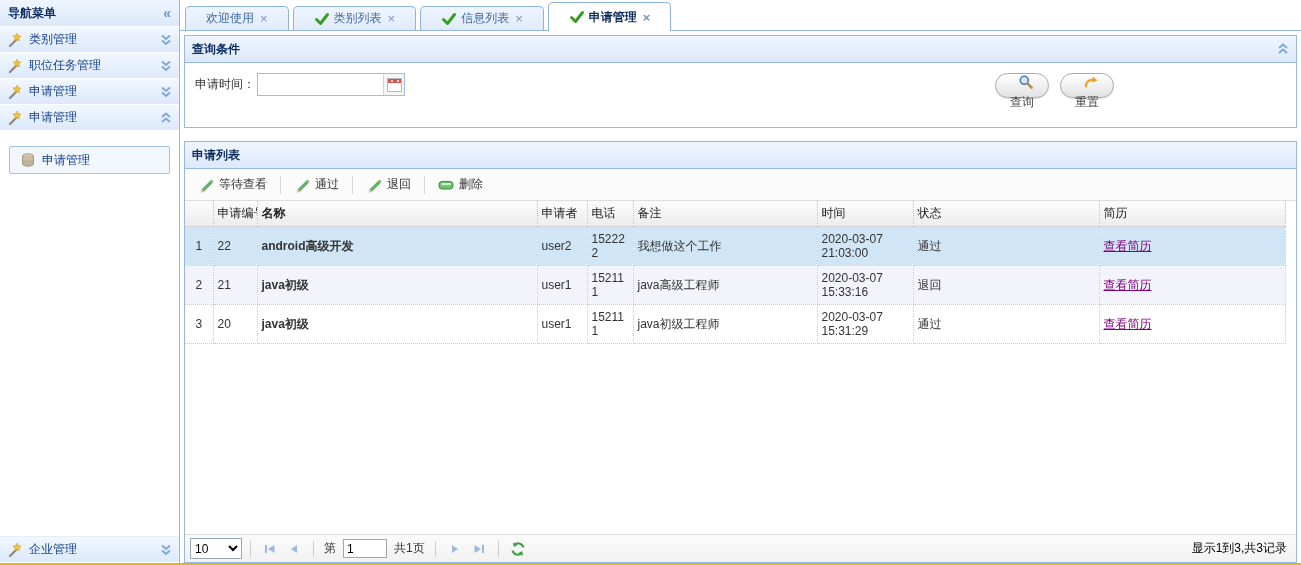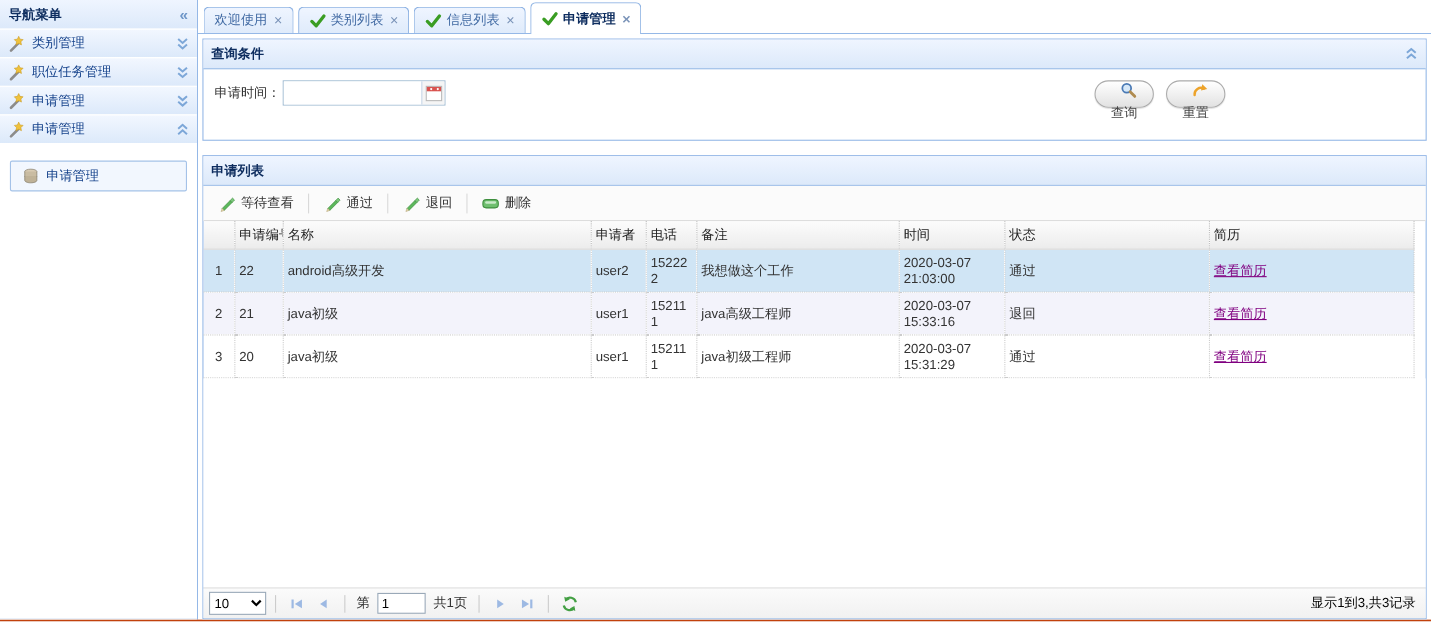--- a/index.html
+++ b/index.html
@@ -1,39 +1,39 @@
 <!DOCTYPE html>
 <html><head>
 <meta charset="utf-8">
 <style>
   * { box-sizing: border-box; margin: 0; padding: 0; }
   html,body { width:1301px; height:565px; overflow:hidden; }
   body { font-family:"Liberation Sans","DejaVu Sans",sans-serif; font-size:12px; color:#333; background:#fff; }
-  .app { width:1301px; height:565px; display:flex; border-bottom:2px solid #c2410c; background:#e5e5e5; }
+  .app { width:1301px; height:565px; display:flex; border-bottom:2px solid #eab308; background:#a16207; }
 
   
   .sidebar { width:180px; flex:0 0 180px; border-right:1px solid #95B8E7; display:flex; flex-direction:column; background:#fff; }
   .sidebar-header { height:27px; flex:0 0 27px; display:flex; align-items:center; justify-content:space-between;
     padding:0 8px; background:linear-gradient(#EFF5FF,#DCE9FA); border-bottom:1px solid #fff;
     color:#0E2D5F; font-weight:bold; }
   .collapse-glyph { color:#6E96C8; font-size:14px; cursor:pointer; }
   .acc-item { height:26px; flex:0 0 26px; display:flex; align-items:center; gap:6px; padding:0 7px;
     background:linear-gradient(#F2F7FF,#DCE9FA); border-bottom:1px solid #fff; color:#15428B; cursor:pointer; }
   .acc-item .lbl { flex:1; }
   .acc-body { flex:1; background:#fff; padding:15px 9px; overflow:hidden; border-bottom:1px solid #E4EDF9; }
   .subitem { height:28px; display:flex; align-items:center; gap:6px; padding:0 10px;
     border:1px solid #A4C2E8; background:#F2F7FE; color:#15428B; border-radius:2px; cursor:pointer; }
   .icon16 { width:16px; height:16px; flex:0 0 16px; }
   .icon12 { width:12px; height:12px; flex:0 0 12px; }
 
   
   .main { flex:1; display:flex; flex-direction:column; min-width:0; background:#fff; }
   .tabs-bar { height:31px; flex:0 0 31px; display:flex; align-items:flex-end; gap:4px; padding-left:5px;
     border-bottom:1px solid #95B8E7; background:#fff; }
-  .tab { height:24px; display:flex; align-items:center; gap:4px; padding:0 9px;
+  .tab { height:24px; display:flex; align-items:center; gap:4px; padding:0 20px;
     background:linear-gradient(#EFF5FF,#DFEBFB); border:1px solid #8DB2E3; border-bottom:none;
     border-radius:5px 5px 0 0; color:#416AA3; cursor:pointer; position:relative; }
   .tab.active { height:29px; background:#fff; color:#0E2D5F; font-weight:bold; margin-bottom:-1px; z-index:2; }
   .tab-close { color:#7A93B8; font-size:13px; line-height:1; cursor:pointer; margin-left:2px; }
 
   .content { flex:1; display:flex; flex-direction:column; min-height:0; padding:4px 4px 0 4px; background:#fff; }
   .panel { border:1px solid #95B8E7; background:#fff; }
   .panel-header { height:27px; display:flex; align-items:center; justify-content:space-between; padding:0 7px;
     background:linear-gradient(#EFF5FF,#DCE9FA); border-bottom:1px solid #95B8E7; color:#0E2D5F; font-weight:bold; }
 
@@ -62,21 +62,21 @@
   .tool-sep { width:1px; height:18px; background:#D9D9D9; margin:0 5px; }
 
   .grid { margin-right:10px; }
   table.dg { width:100%; border-collapse:collapse; table-layout:fixed; }
   .dg thead td { background:linear-gradient(#FCFCFC,#ECECEC); border-right:1px dotted #BBB; border-bottom:1px solid #D3D3D3;
     padding:4px; text-align:left; white-space:nowrap; overflow:hidden; color:#222; cursor:pointer; }
   .dg tbody td { border-right:1px dotted #CCC; border-bottom:1px dotted #CCC; padding:5px 4px; vertical-align:middle;
     overflow:hidden; word-wrap:break-word; background:#fff; }
   .dg .c-idx  { width:28px; text-align:center; }
   .dg .c-id   { width:44px; }
-  .dg .c-name { width:280px; }
+  .dg .c-name { width:280px;font-weight:bold; }
   .dg .c-app  { width:50px; }
   .dg .c-tel  { width:46px; }
   .dg .c-rem  { width:184px; }
   .dg .c-time { width:96px; }
   .dg .c-stat { width:186px; }
   .dg tr.sel td  { background:#D0E5F5; }
   .dg tr.alt td  { background:#F3F3FB; }
   .resume-link { color:#800080; text-decoration:underline; cursor:pointer; }
   .grid-filler { flex:1; background:#fff; }
 
@@ -208,20 +208,29 @@
 
     <div class="acc-body">
       <div class="subitem">
         <svg class="icon16">
             <use href="#sym-db"></use>
           </svg>
         <span>申请管理</span>
       </div>
     </div>
 
+    <div class="acc-item">
+      <svg class="icon16">
+          <use href="#sym-wand"></use>
+        </svg>
+      <span class="lbl">企业管理</span>
+      <svg class="icon12">
+          <use href="#sym-chev-dd"></use>
+        </svg>
+    </div>
   </aside>
 
   <div class="main">
 
     <div class="tabs-bar">
       <div class="tab">
         <span>欢迎使用</span>
         <span class="tab-close">×</span>
       </div>
       <div class="tab">

